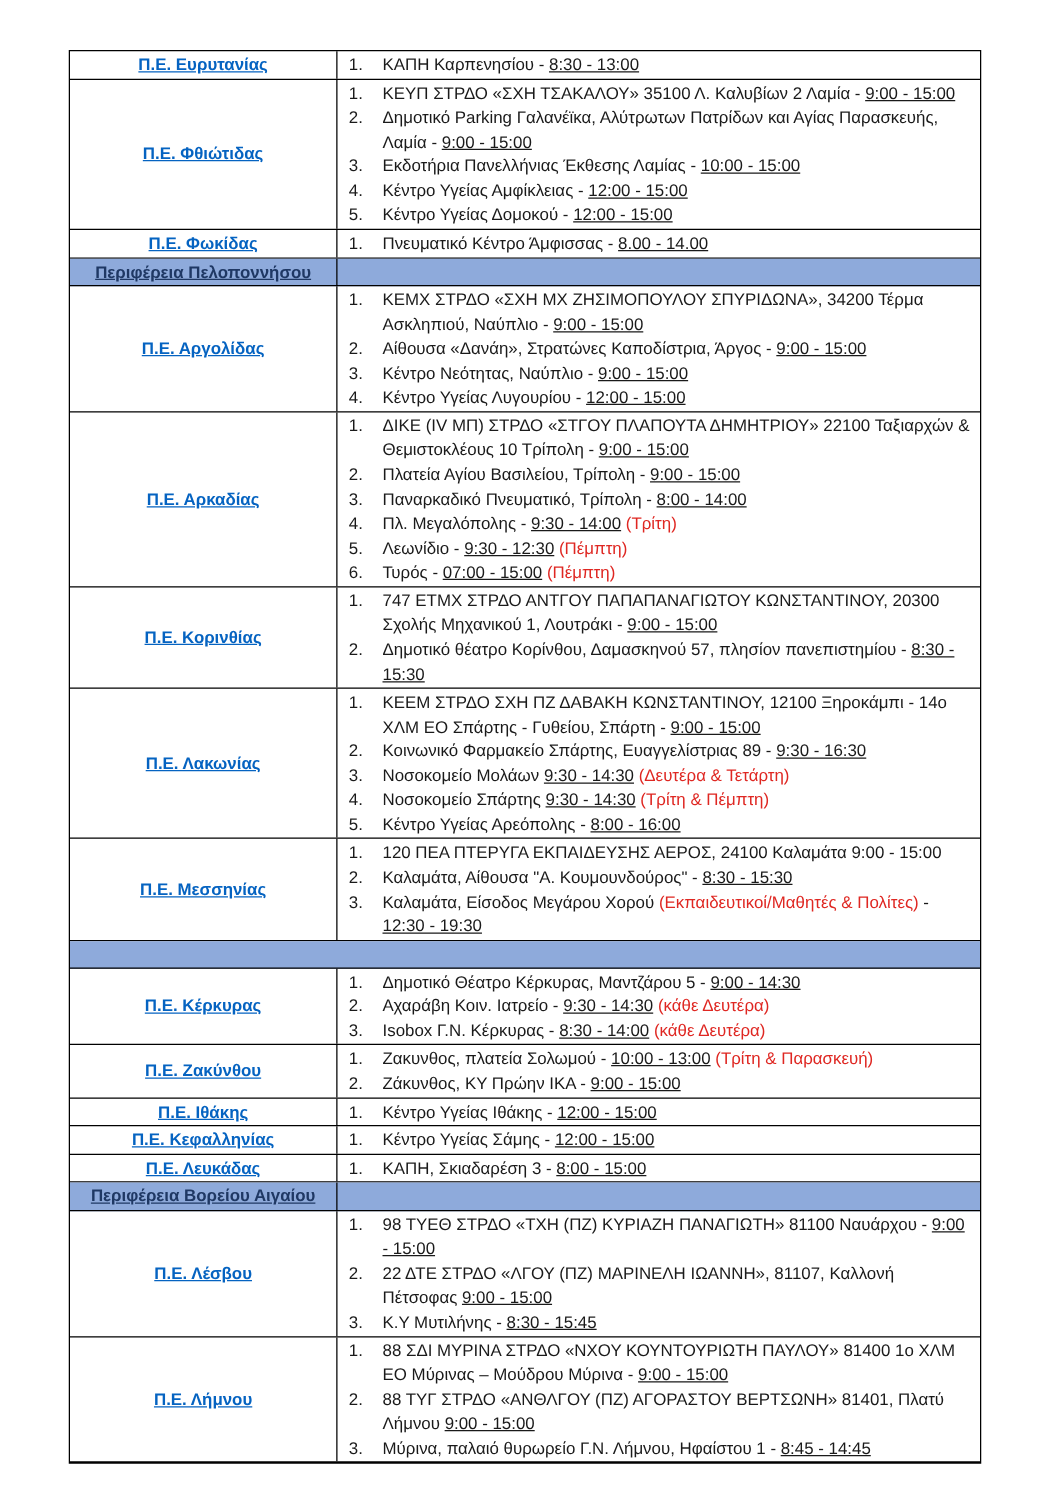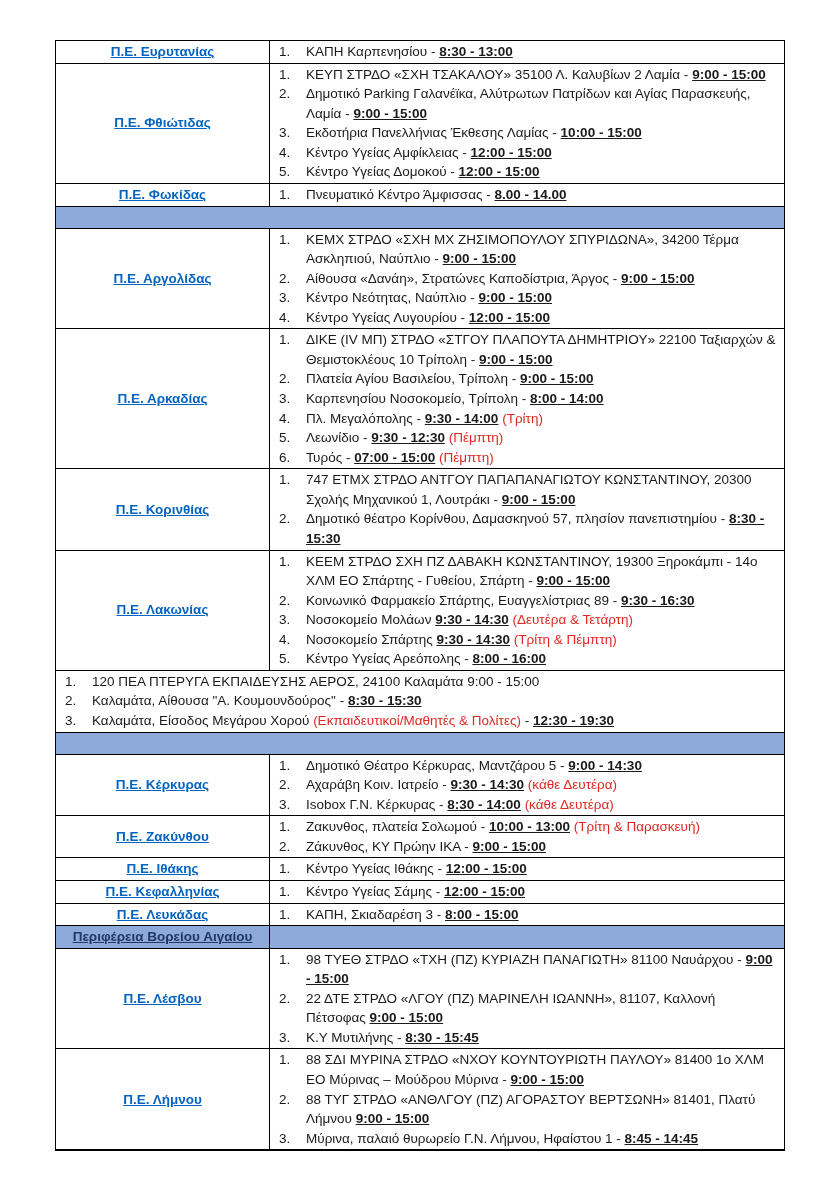--- a/index.html
+++ b/index.html
@@ -25,21 +25,21 @@
   .region-name {
     color:var(--link,#0563C1); font-weight:bold; text-decoration:underline;
     cursor:pointer;
   }
   .row.section { background:var(--sbg,#8EAADB); min-height:21px; }
   .row.section .cell-left { justify-content:center; }
   .section-label { color:var(--stext,#1F3864); font-weight:bold; text-decoration:underline; }
   .item { display:flex; }
   .item-num { width:27px; padding-left:9px; flex-shrink:0; box-sizing:content-box; }
   .item-text { flex:1; padding-right:2px; }
-  .seg-u { text-decoration:underline;font-weight:bold; }
+  .seg-u { text-decoration:underline; }
   .seg-r { color:var(--red,#DF2722);text-align:center; }
 </style>
 </head>
 <body>
 
 <div class="doc-table">
     <div class="row">
       <div class="cell-left">
         <span class="region-name">Π.Ε. Ευρυτανίας</span>
       </div>
@@ -82,20 +82,23 @@
         <span class="region-name">Π.Ε. Φωκίδας</span>
       </div>
       <div class="cell-right">
         <div class="item">
           <span class="item-num">1.</span>
           <span class="item-text"><span>Πνευματικό Κέντρο Άμφισσας - </span><span class="seg-u">8.00 - 14.00</span></span>
         </div>
       </div>
     </div>
     <div class="row section">
+      <div class="cell-left">
+        <span class="section-label">Περιφέρεια Πελοποννήσου</span>
+      </div>
       <div class="cell-right"></div>
     </div>
     <div class="row">
       <div class="cell-left">
         <span class="region-name">Π.Ε. Αργολίδας</span>
       </div>
       <div class="cell-right">
         <div class="item">
           <span class="item-num">1.</span>
           <span class="item-text"><span>ΚΕΜΧ ΣΤΡΔΟ «ΣΧΗ ΜΧ ΖΗΣΙΜΟΠΟΥΛΟΥ ΣΠΥΡΙΔΩΝΑ», 34200 Τέρμα Ασκληπιού, Ναύπλιο - </span><span class="seg-u">9:00 - 15:00</span></span>
@@ -122,21 +125,21 @@
         <div class="item">
           <span class="item-num">1.</span>
           <span class="item-text"><span>ΔΙΚΕ (IV ΜΠ) ΣΤΡΔΟ «ΣΤΓΟΥ ΠΛΑΠΟΥΤΑ ΔΗΜΗΤΡΙΟΥ» 22100 Ταξιαρχών &amp; Θεμιστοκλέους 10 Τρίπολη - </span><span class="seg-u">9:00 - 15:00</span></span>
         </div>
         <div class="item">
           <span class="item-num">2.</span>
           <span class="item-text"><span>Πλατεία Αγίου Βασιλείου, Τρίπολη - </span><span class="seg-u">9:00 - 15:00</span></span>
         </div>
         <div class="item">
           <span class="item-num">3.</span>
-          <span class="item-text"><span>Καρπενησίου Νοσοκομείο, Τρίπολη - </span><span class="seg-u">8:00 - 14:00</span></span>
+          <span class="item-text"><span>Παναρκαδικό Πνευματικό, Τρίπολη - </span><span class="seg-u">8:00 - 14:00</span></span>
         </div>
         <div class="item">
           <span class="item-num">4.</span>
           <span class="item-text"><span>Πλ. Μεγαλόπολης - </span><span class="seg-u">9:30 - 14:00</span><span> </span><span class="seg-r">(Τρίτη)</span></span>
         </div>
         <div class="item">
           <span class="item-num">5.</span>
           <span class="item-text"><span>Λεωνίδιο - </span><span class="seg-u">9:30 - 12:30</span><span> </span><span class="seg-r">(Πέμπτη)</span></span>
         </div>
         <div class="item">
@@ -160,41 +163,44 @@
         </div>
       </div>
     </div>
     <div class="row">
       <div class="cell-left">
         <span class="region-name">Π.Ε. Λακωνίας</span>
       </div>
       <div class="cell-right">
         <div class="item">
           <span class="item-num">1.</span>
-          <span class="item-text"><span>ΚΕΕΜ ΣΤΡΔΟ ΣΧΗ ΠΖ ΔΑΒΑΚΗ ΚΩΝΣΤΑΝΤΙΝΟΥ, 19300 Ξηροκάμπι - 14ο ΧΛΜ ΕΟ Σπάρτης - Γυθείου, Σπάρτη - </span><span class="seg-u">9:00 - 15:00</span></span>
+          <span class="item-text"><span>ΚΕΕΜ ΣΤΡΔΟ ΣΧΗ ΠΖ ΔΑΒΑΚΗ ΚΩΝΣΤΑΝΤΙΝΟΥ, 12100 Ξηροκάμπι - 14ο ΧΛΜ ΕΟ Σπάρτης - Γυθείου, Σπάρτη - </span><span class="seg-u">9:00 - 15:00</span></span>
         </div>
         <div class="item">
           <span class="item-num">2.</span>
           <span class="item-text"><span>Κοινωνικό Φαρμακείο Σπάρτης, Ευαγγελίστριας 89 - </span><span class="seg-u">9:30 - 16:30</span></span>
         </div>
         <div class="item">
           <span class="item-num">3.</span>
           <span class="item-text"><span>Νοσοκομείο Μολάων </span><span class="seg-u">9:30 - 14:30</span><span> </span><span class="seg-r">(Δευτέρα &amp; Τετάρτη)</span></span>
         </div>
         <div class="item">
           <span class="item-num">4.</span>
           <span class="item-text"><span>Νοσοκομείο Σπάρτης </span><span class="seg-u">9:30 - 14:30</span><span> </span><span class="seg-r">(Τρίτη &amp; Πέμπτη)</span></span>
         </div>
         <div class="item">
           <span class="item-num">5.</span>
           <span class="item-text"><span>Κέντρο Υγείας Αρεόπολης - </span><span class="seg-u">8:00 - 16:00</span></span>
         </div>
       </div>
     </div>
     <div class="row">
+      <div class="cell-left">
+        <span class="region-name">Π.Ε. Μεσσηνίας</span>
+      </div>
       <div class="cell-right">
         <div class="item">
           <span class="item-num">1.</span>
           <span class="item-text"><span>120 ΠΕΑ ΠΤΕΡΥΓΑ ΕΚΠΑΙΔΕΥΣΗΣ ΑΕΡΟΣ, 24100 Καλαμάτα 9:00 - 15:00</span></span>
         </div>
         <div class="item">
           <span class="item-num">2.</span>
           <span class="item-text"><span>Καλαμάτα, Αίθουσα "Α. Κουμουνδούρος" - </span><span class="seg-u">8:30 - 15:30</span></span>
         </div>
         <div class="item">

